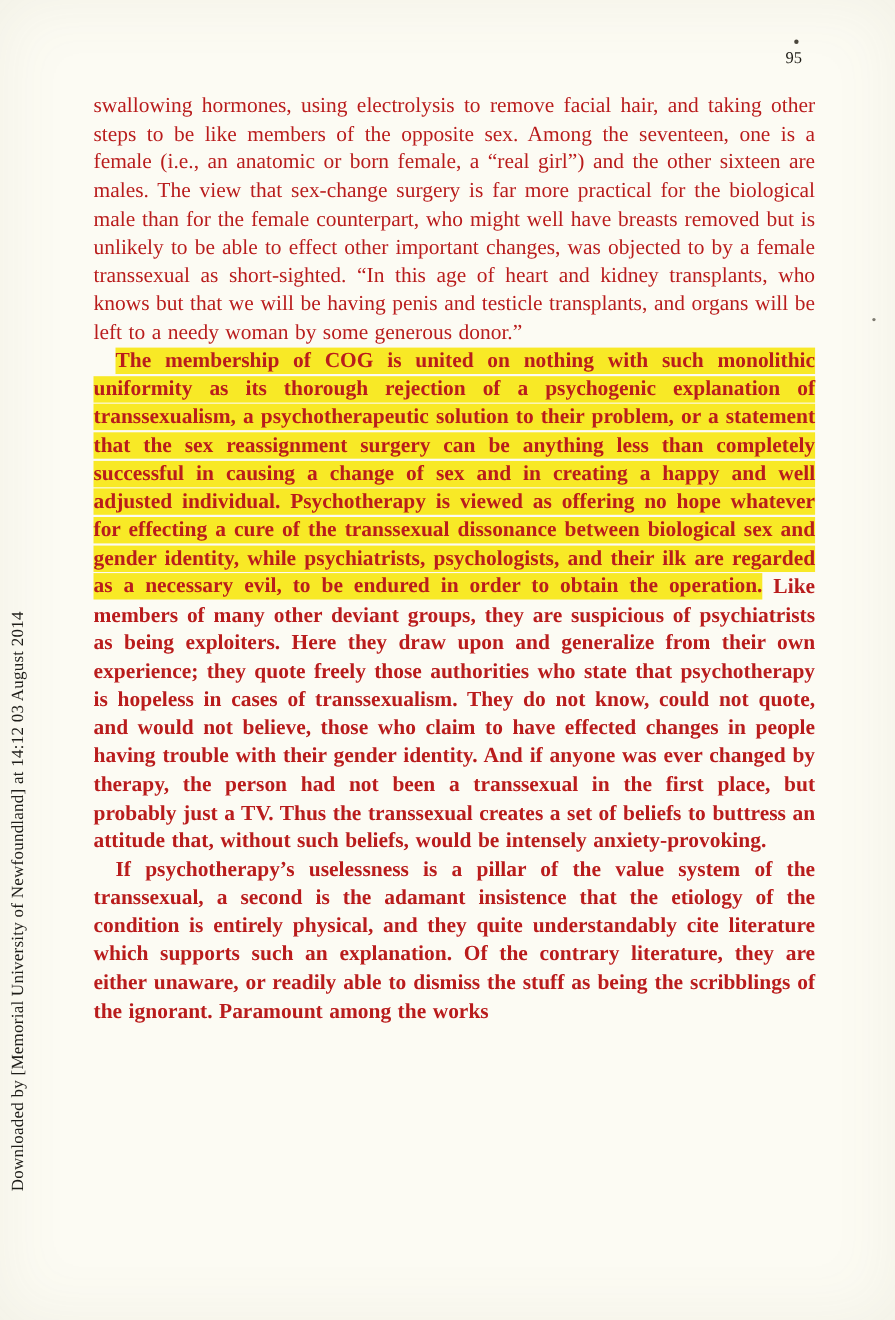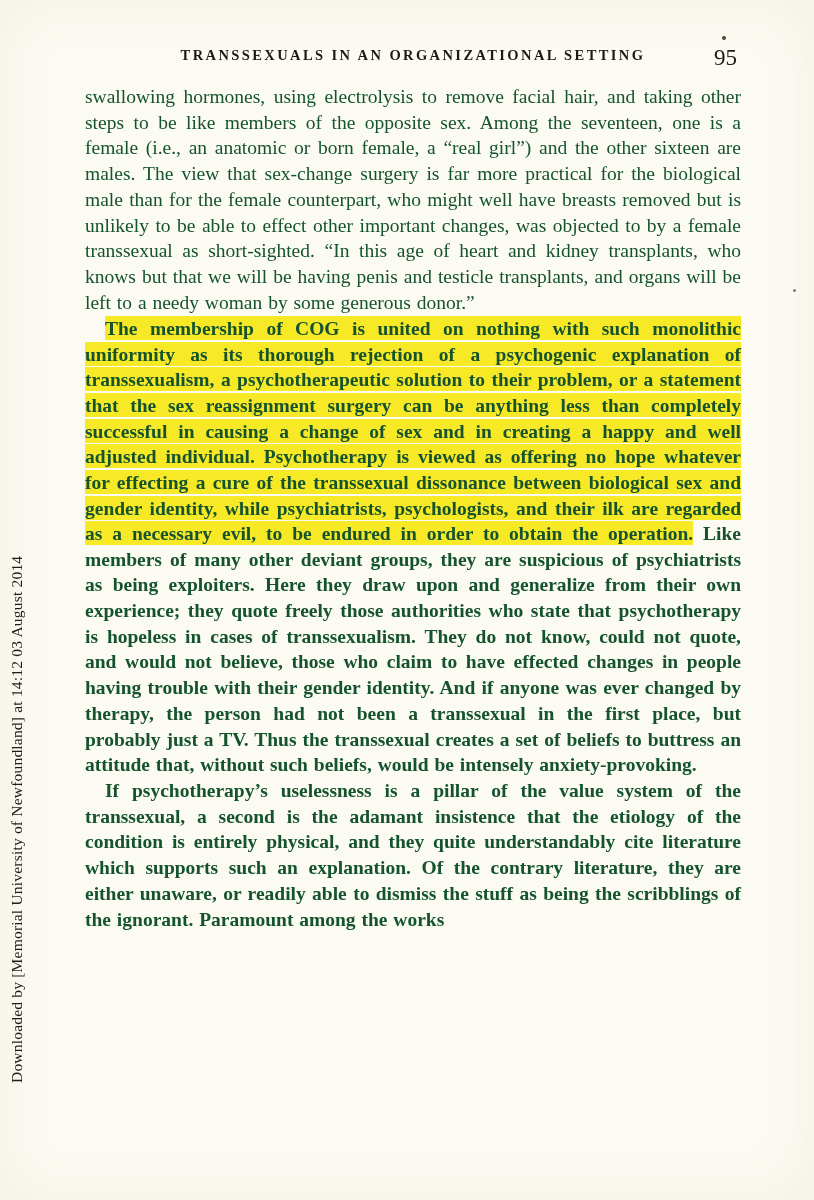--- a/index.html
+++ b/index.html
@@ -25,34 +25,34 @@
     font-size: 14.5px;
     font-weight: 600;
     letter-spacing: 2.4px;
     color: #1c1a14;
   }
 
   .page-number {
     position: absolute;
     top: 45px;
     left: 714px;
-    font-size: 23px;
+    font-size: 15px;
     color: #1c1a14;
   }
 
   .content {
     position: absolute;
     top: 84px;
     left: 85px;
     width: 656px;
     font-size: 19.5px;
     line-height: 25.7px;
     text-align: justify;
     word-spacing: 1px;
-    color: #14532d;
+    color: #b91c1c;
   }
 
   .para { text-align: justify; }
   .para.indent { text-indent: 20px; font-weight: bold; }
 
   .hl {
     background: var(--highlight, #f8e926);
     box-decoration-break: clone;
     -webkit-box-decoration-break: clone;
     padding: 1.5px 0;
@@ -76,21 +76,20 @@
     border-radius: 50%;
   }
   .speck-1 { left: 722px; top: 36px; width: 4px; height: 4px; }
   .speck-2 { left: 793px; top: 289px; width: 3px; height: 3px; opacity: 0.7; }
 </style>
 </head>
 <body>
 
 <div class="page">
 
-  <div class="running-header">TRANSSEXUALS IN AN ORGANIZATIONAL SETTING</div>
 
   <div class="page-number">95</div>
 
   <div class="content">
 
     <p class="para">swallowing hormones, using electrolysis to remove facial hair, and taking other steps to be like members of the opposite sex. Among the seventeen, one is a female (i.e., an anatomic or born female, a “real girl”) and the other sixteen are males. The view that sex-change surgery is far more practical for the biological male than for the female counterpart, who might well have breasts removed but is unlikely to be able to effect other important changes, was objected to by a female transsexual as short-sighted. “In this age of heart and kidney transplants, who knows but that we will be having penis and testicle transplants, and organs will be left to a needy woman by some generous donor.”</p>
 
     <p class="para indent"><span class="hl">The membership of COG is united on nothing with such monolithic uniformity as its thorough rejection of a psychogenic explanation of transsexualism, a psychotherapeutic solution to their problem, or a statement that the sex reassignment surgery can be anything less than completely successful in causing a change of sex and in creating a happy and well adjusted individual. Psychotherapy is viewed as offering no hope whatever for effecting a cure of the transsexual dissonance between biological sex and gender identity, while psychiatrists, psychologists, and their ilk are regarded as a necessary evil, to be endured in order to obtain the operation.</span><span> Like members of many other deviant groups, they are suspicious of psychiatrists as being exploiters. Here they draw upon and generalize from their own experience; they quote freely those authorities who state that psychotherapy is hopeless in cases of transsexualism. They do not know, could not quote, and would not believe, those who claim to have effected changes in people having trouble with their gender identity. And if anyone was ever changed by therapy, the person had not been a transsexual in the first place, but probably just a TV. Thus the transsexual creates a set of beliefs to buttress an attitude that, without such beliefs, would be intensely anxiety-provoking.</span></p>
 
     <p class="para indent">If psychotherapy’s uselessness is a pillar of the value system of the transsexual, a second is the adamant insistence that the etiology of the condition is entirely physical, and they quite understandably cite literature which supports such an explanation. Of the contrary literature, they are either unaware, or readily able to dismiss the stuff as being the scribblings of the ignorant. Paramount among the works</p>

